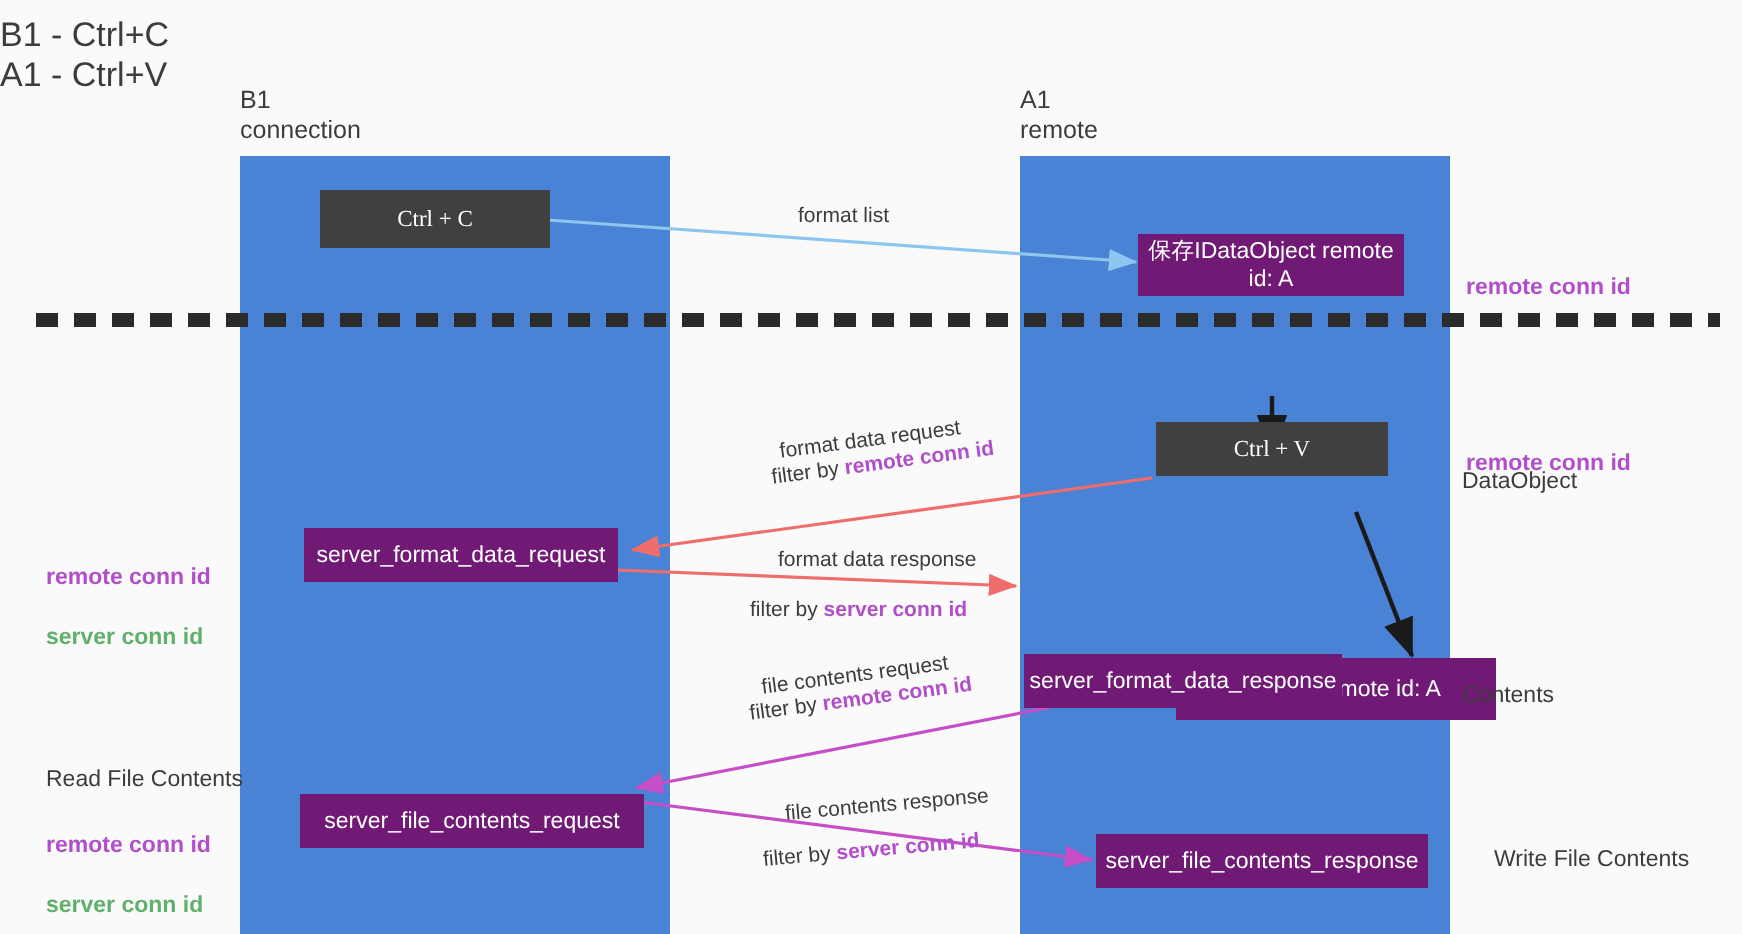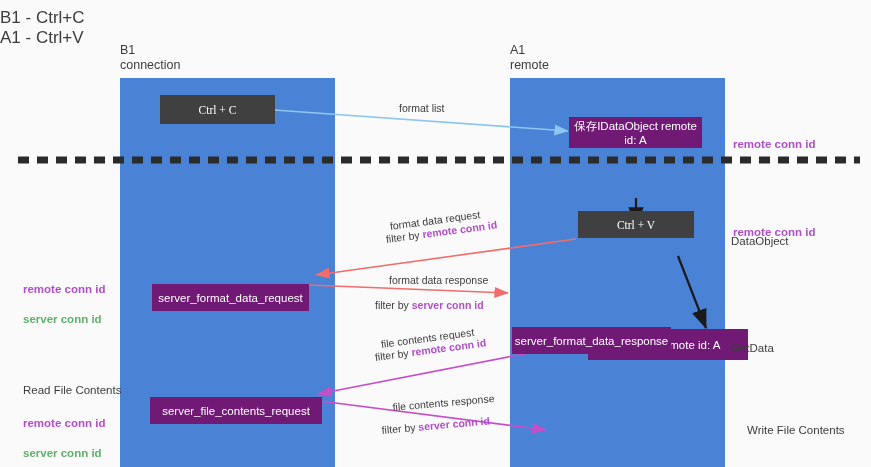--- a/index.html
+++ b/index.html
@@ -149,26 +149,27 @@
 
   <div class="node orange" style="left:569px; top:117px; width:133px; height:31px;">保存IDataObject
 remote id: A</div>
 
   <div class="node green" style="left:578px; top:171px; width:116px; height:27px;margin-top:40px;">Ctrl + V</div>
 
 
   <div class="node orange" style="left:588px; top:329px; width:160px; height:31px;">IStream
 remote id: A</div>
 
-  <div class="node orange" style="left:152px; top:284px; width:157px; height:27px;">server_format_data_request</div>
+  <div class="node orange" style="left:152px; top:264px; width:157px; height:27px;">server_format_data_request</div>
 
   <div class="node orange" style="left:512px; top:279px; width:159px; height:27px;margin-top:48px;">server_format_data_response</div>
 
   <div class="node orange" style="left:150px; top:397px; width:172px; height:27px;text-align:center;">server_file_contents_request</div>
 
+  <div class="node orange" style="left:548px; top:417px; width:166px; height:27px;">server_file_contents_response</div>
 
   <div class="edge-label" style="left:399px; top:101px;">format list</div>
 
   <div class="edge-label" style="left:389px; top:219px; transform: rotate(-7.5deg);">
     <span>format data request</span>
   </div>
   <div class="edge-label" style="left:385px; top:232px; transform: rotate(-7.5deg);">
     <span>filter by </span><span class="hl-remote">remote conn id</span>
   </div>
 
@@ -192,21 +193,21 @@
   <div class="side-label right" style="left:733px; top:122px;">
     <span class="c-remote">remote conn id</span>
   </div>
 
   <div class="side-label right" style="left:733px; top:210px;">
     <span class="c-remote">remote conn id</span>
   </div>
 
   <div class="side-label right" style="left:731px; top:234px;">DataObject</div>
 
-  <div class="side-label right" style="left:731px; top:341px;">GetData</div>
+  <div class="side-label right" style="left:731px; top:341px;">Contents</div>
 
   <div class="side-label right" style="left:731px; top:423px;margin-left:16px;">Write File Contents</div>
 
   <div class="side-label left" style="left:23px; top:267px;">
     <span class="c-remote">remote conn id</span><br>
     <span class="c-server-green">server conn id</span>
   </div>
 
   <div class="side-label left" style="left:23px; top:383px;">Read File Contents</div>
 

